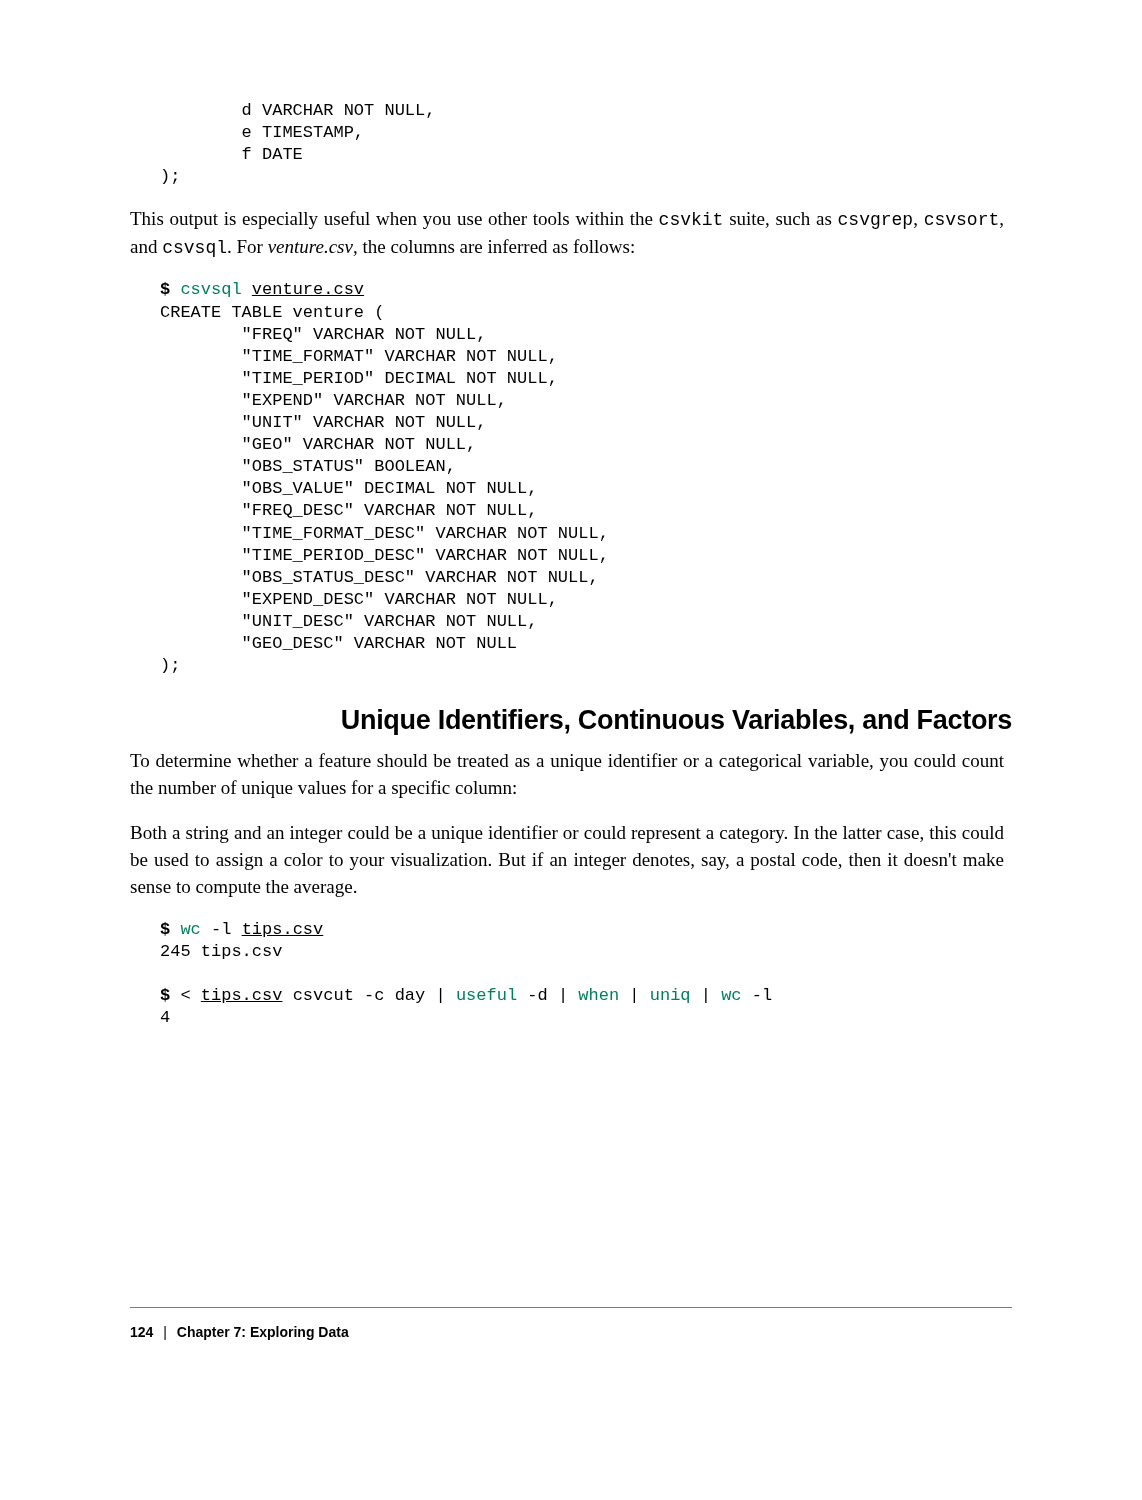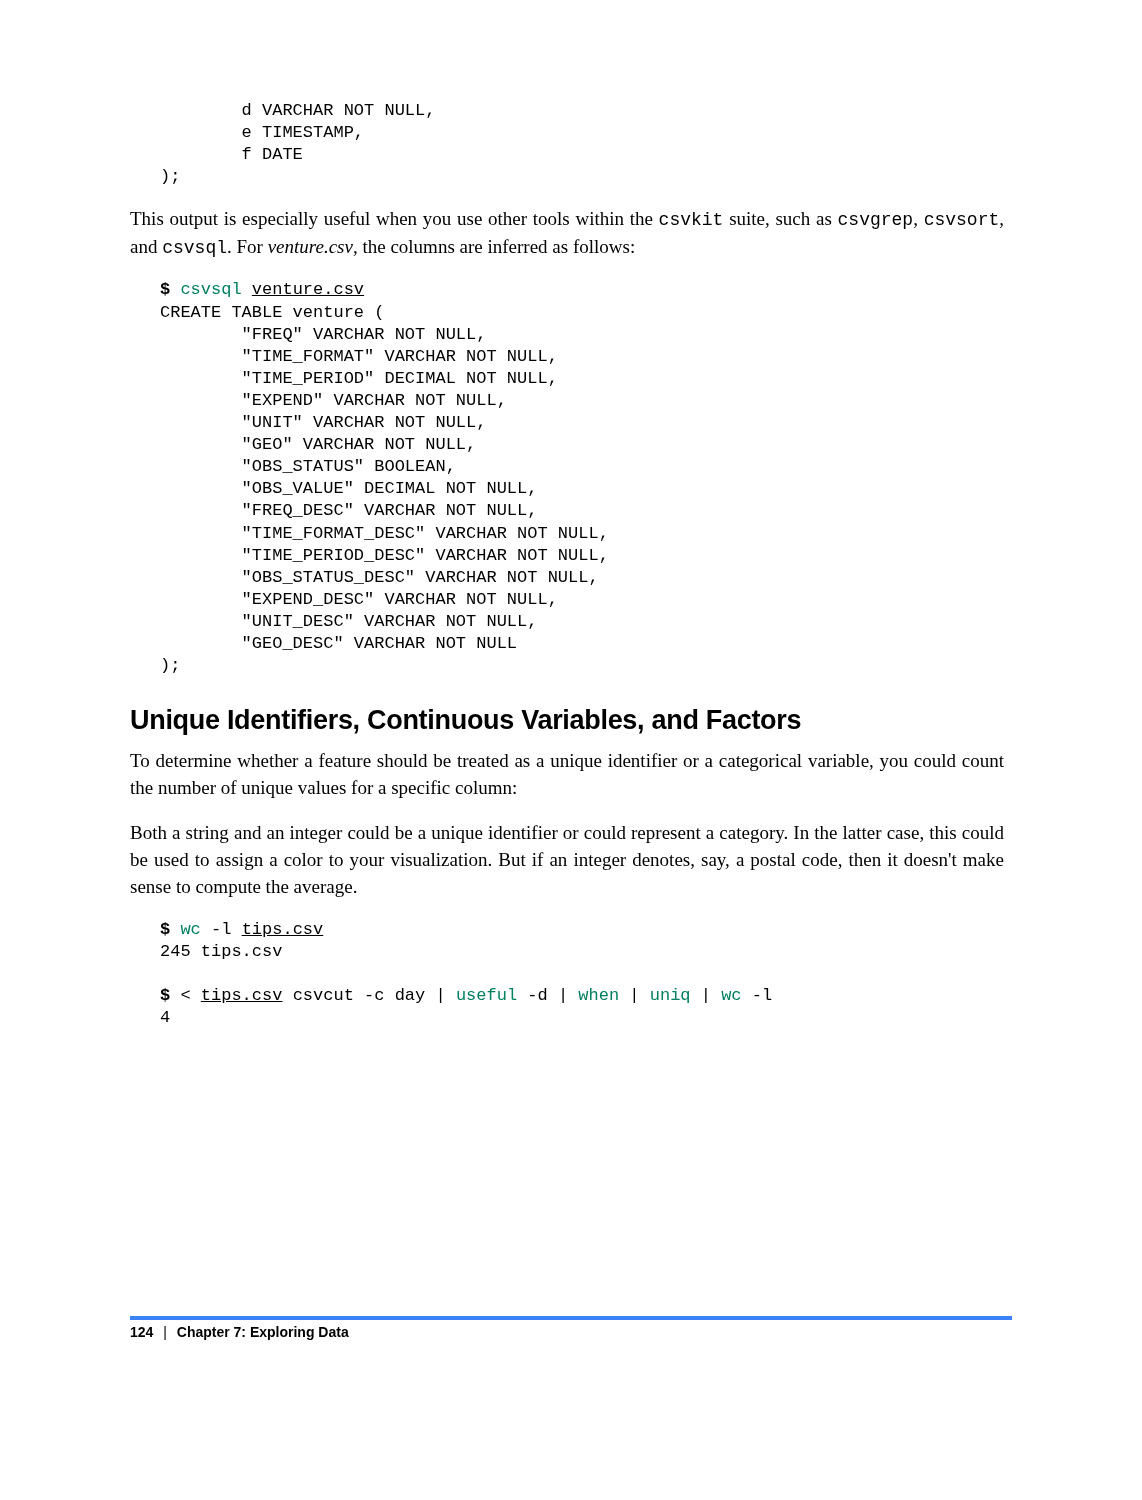--- a/index.html
+++ b/index.html
@@ -38,31 +38,32 @@
   em.ital {
     font-style: italic;
   }
   h2.section {
     font-family: 'Arial Narrow', 'Helvetica Neue', Arial, sans-serif;
     font-weight: 700;
     font-stretch: condensed;
     font-size: 27px;
     margin: 28px 0 12px 0;
     letter-spacing: -0.3px;
+    text-align: right;
   }
   .prompt { font-weight: bold; }
   .cmd { color: #008060; }
   .arg-u { text-decoration: underline; color: #000; }
   .footer {
     position: absolute;
     left: 130px;
     right: 130px;
     bottom: 60px;
-    border-top: 4px solid #3b82f6;
-    padding-top: 4px;
+    border-top: 1px solid #3b82f6;
+    padding-top: 16px;
     font-family: 'Arial Narrow', 'Helvetica Neue', Arial, sans-serif;
     font-size: 14px;
     font-weight: bold;
   }
   .footer .sep { margin: 0 6px; font-weight: normal; }
 </style>
 </head>
 <body>
 
 <div class="page">

